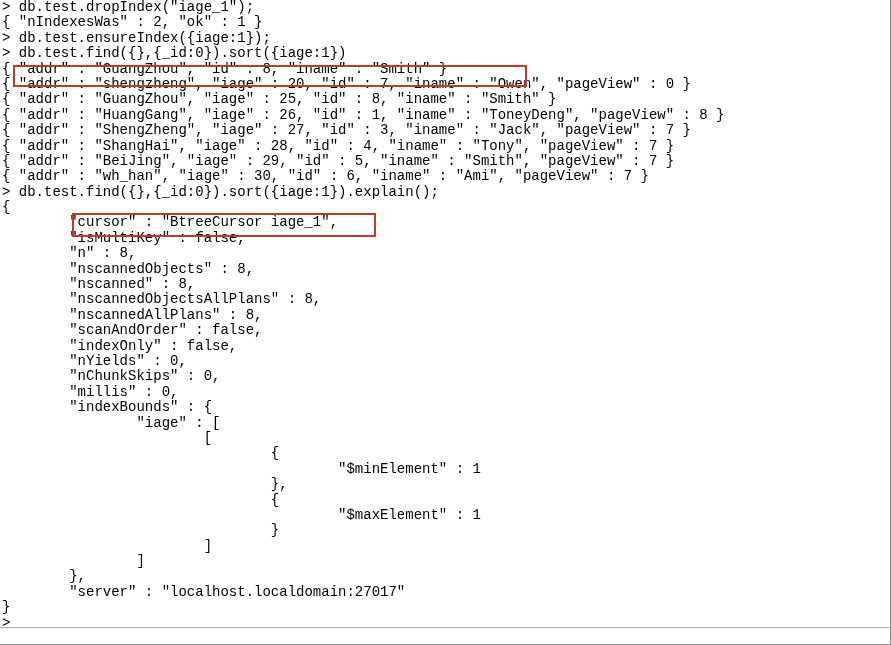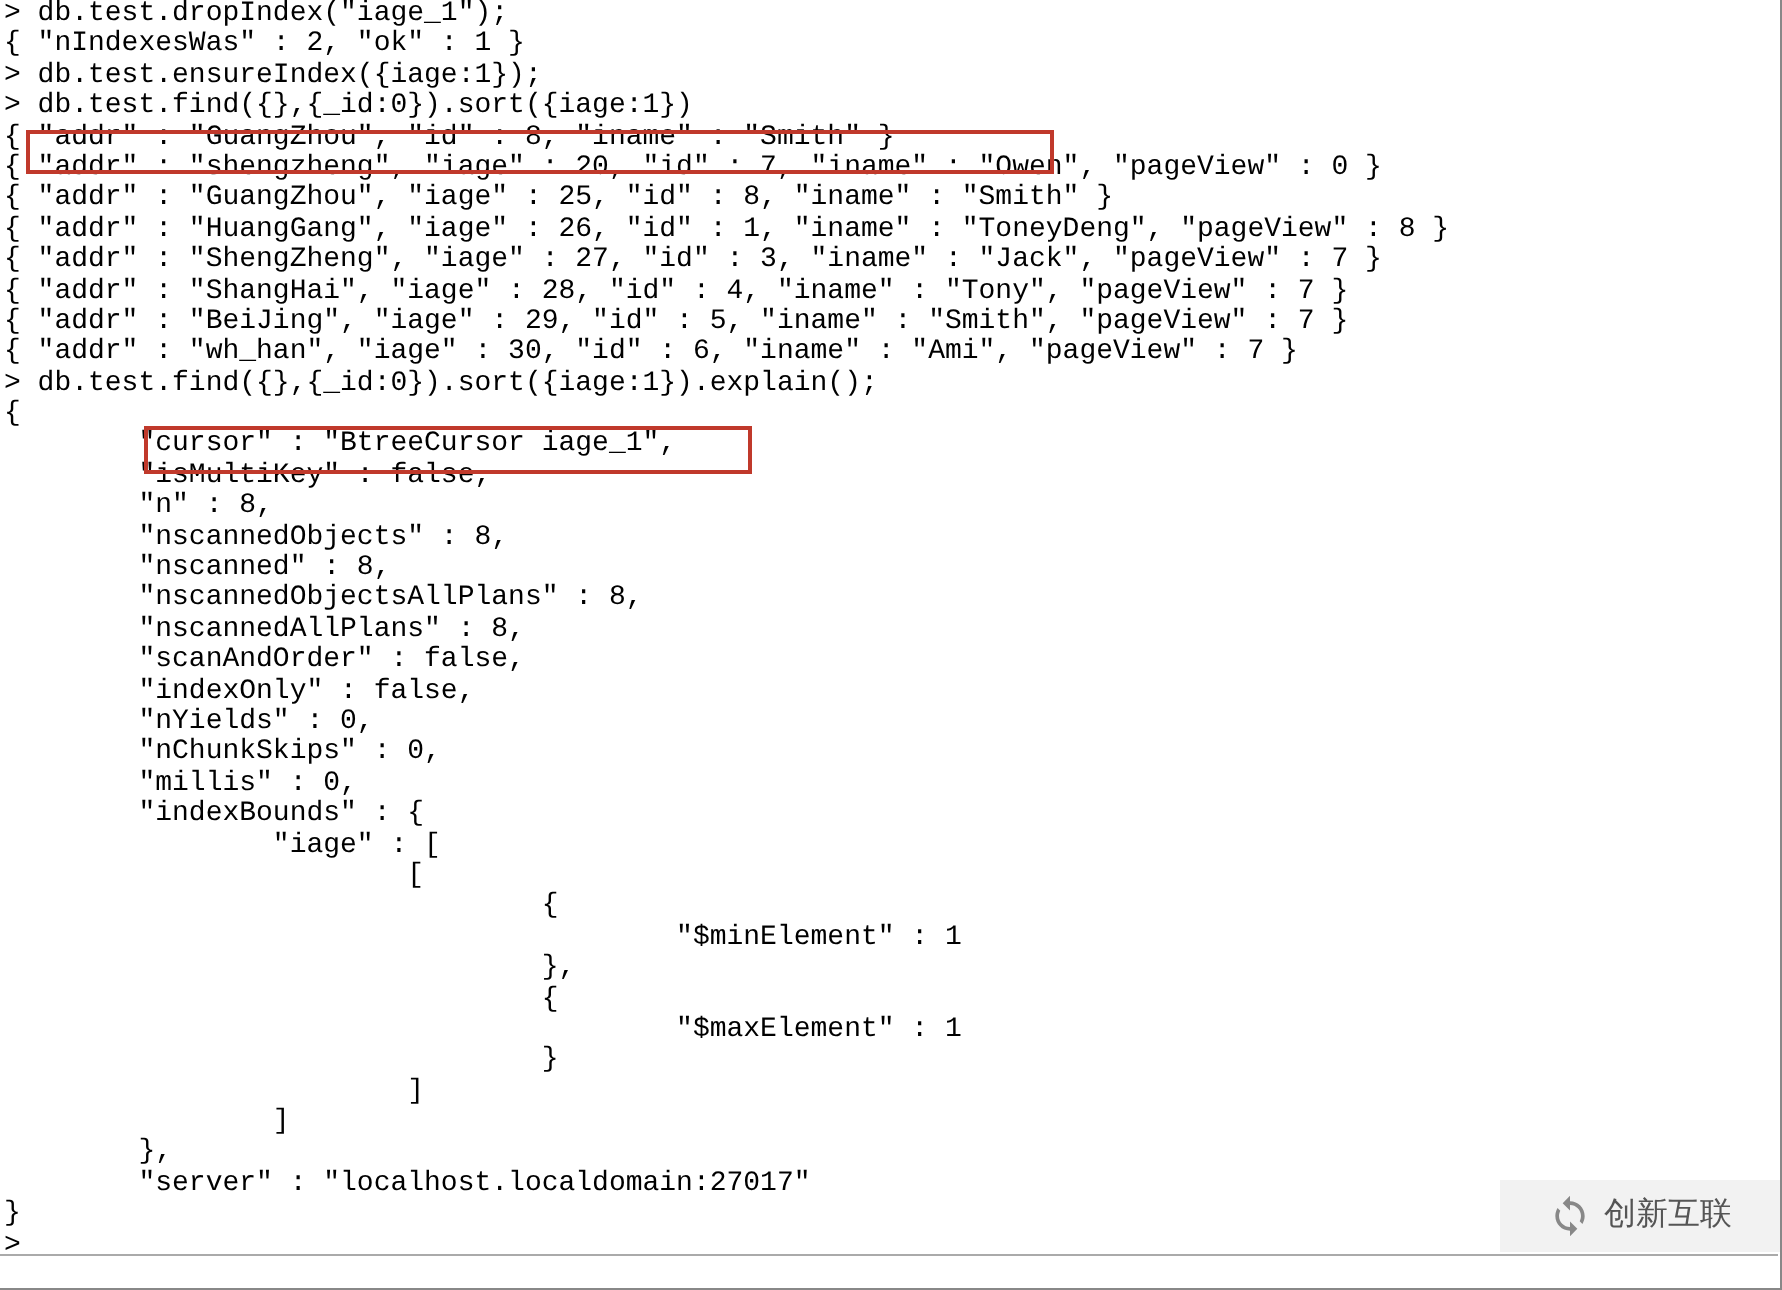--- a/index.html
+++ b/index.html
@@ -116,21 +116,15 @@
     <div class="line">                ]</div>
     <div class="line">        },</div>
     <div class="line">        "server" : "localhost.localdomain:27017"</div>
     <div class="line">}</div>
     <div class="line">&gt;</div>
   </div>
 
   <div class="highlight-box1"></div>
   <div class="highlight-box2"></div>
 
-  <div class="watermark">
-    <svg viewBox="0 0 24 24">
-      <path fill="#888" d="M12 4V1L8 5l4 4V6c3.3 0 6 2.7 6 6 0 1-.3 2-.7 2.8l1.5 1.5C19.5 15 20 13.6 20 12c0-4.4-3.6-8-8-8zm0 14c-3.3 0-6-2.7-6-6 0-1 .3-2 .7-2.8L5.2 7.7C4.5 9 4 10.4 4 12c0 4.4 3.6 8 8 8v3l4-4-4-4v3z"></path>
-    </svg>
-    <span>创新互联</span>
-  </div>
 
   <div class="bottom-line"></div>
 </div>
 
 </body></html>

